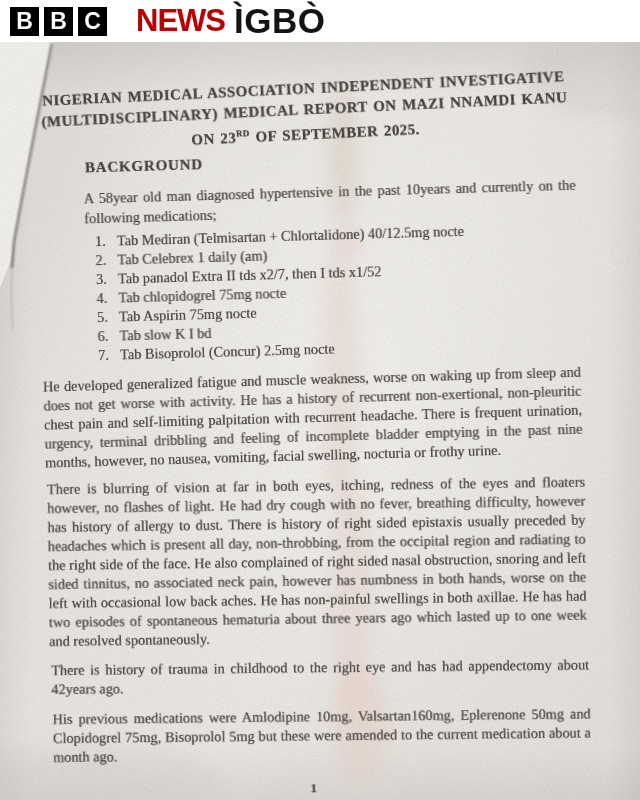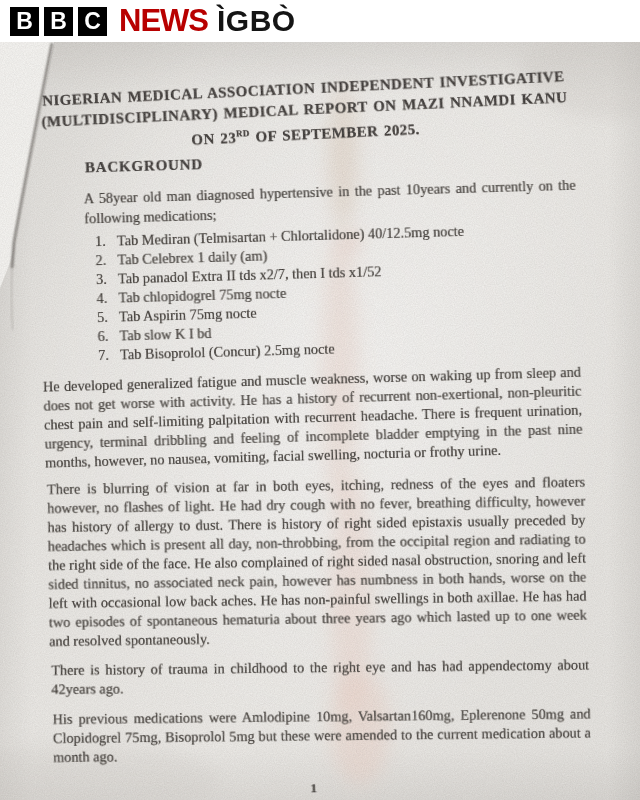--- a/index.html
+++ b/index.html
@@ -6,22 +6,22 @@
   .page{position:relative;width:640px;height:800px;background:#ffffff;overflow:hidden;
         font-family:"Liberation Sans",sans-serif;}
 
   
   .topbar{position:absolute;top:0;left:0;width:640px;height:42px;background:#ffffff;
           display:flex;align-items:center;padding-left:10px;box-sizing:border-box;z-index:10;}
   .logo{display:flex;align-items:center;cursor:pointer;}
   .bbc-block{width:29px;height:29px;background:#000;color:#fff;display:flex;align-items:center;
              justify-content:center;font-weight:bold;font-size:23px;margin-right:5px;
              font-family:"Liberation Sans",sans-serif;}
-  .news-word{color:#b80000;font-size:31px;font-weight:bold;letter-spacing:-1px;margin-left:7px;}
-  .service-word{color:#141414;font-size:30px;font-weight:bold;letter-spacing:0.5px;margin-left:9px;}
+  .news-word{color:#b80000;font-size:31px;font-weight:bold;letter-spacing:-1px;margin-left:24px;}
+  .service-word{color:#141414;font-size:35px;font-weight:bold;letter-spacing:0.5px;margin-left:9px;}
 
   
   .photo{position:absolute;top:42px;left:0;width:640px;height:758px;
          background:
            linear-gradient(to right, rgba(110,104,98,0.10), rgba(0,0,0,0) 5%, rgba(0,0,0,0) 95%, rgba(110,104,98,0.12)),
            linear-gradient(to bottom, rgba(120,114,108,0.16), rgba(0,0,0,0) 7%, rgba(0,0,0,0) 93%, rgba(120,114,108,0.14)),
            radial-gradient(ellipse at 52% 42%, rgba(255,255,255,0.55), rgba(255,255,255,0) 65%),
            linear-gradient(115deg, #dcdad6 0%, #e9e7e3 22%, #edebe7 55%, #e4e2de 100%);}
   .fx{position:absolute;top:0;left:0;z-index:1;pointer-events:none;}
   .grain{position:absolute;top:0;left:0;z-index:5;pointer-events:none;}

